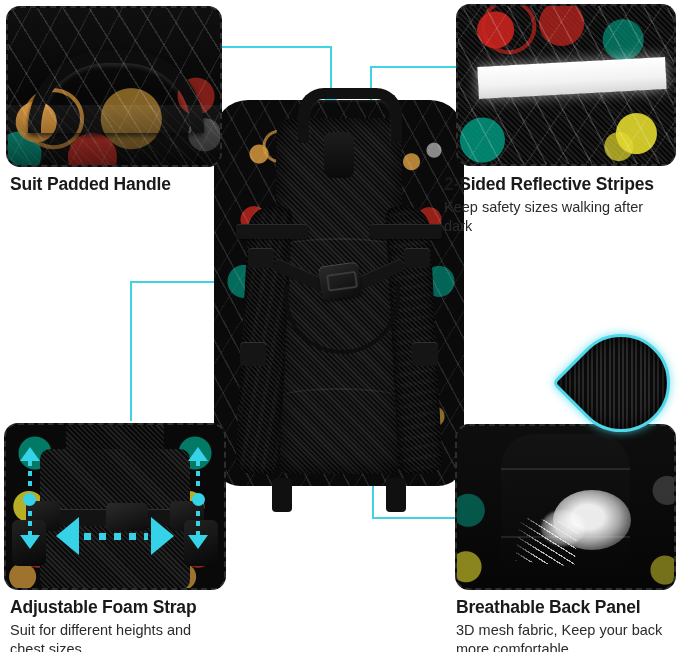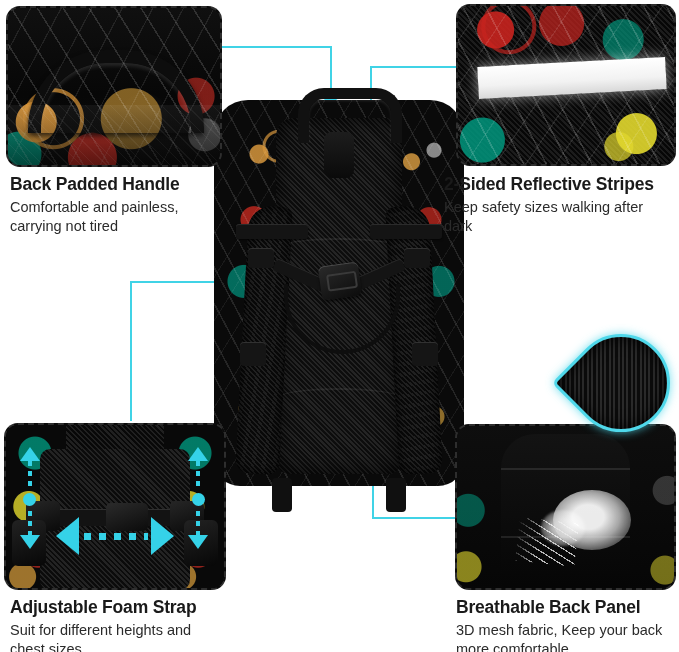--- a/index.html
+++ b/index.html
@@ -376,22 +376,21 @@
 
     <div class="foot" style="left:58px;"></div>
     <div class="foot" style="right:58px;"></div>
   </div>
 
   <div class="panel" style="left:6px;top:6px;width:212px;height:157px;">
     <div class="photo ph-handle">
       <div class="ph-scribble"></div>
     </div>
   </div>
-  <div class="feature-title" style="left:10px;top:174px;">Back Padded Handle</div>
-  <div class="feature-desc" style="left:10px;top:198px;width:205px;">Comfortable and painless, carrying not tired</div>
+  <div class="feature-title" style="left:10px;top:174px;">Suit Padded Handle</div>
 
   <div class="panel" style="left:456px;top:4px;width:216px;height:158px;">
     <div class="photo ph-reflect">
       <div class="scrib"></div>
       <div class="stripe"></div>
     </div>
   </div>
   <div class="feature-title" style="left:444px;top:174px;">2-Sided Reflective Stripes</div>
   <div class="feature-desc" style="left:444px;top:198px;width:228px;">Keep safety sizes walking after dark</div>
 

